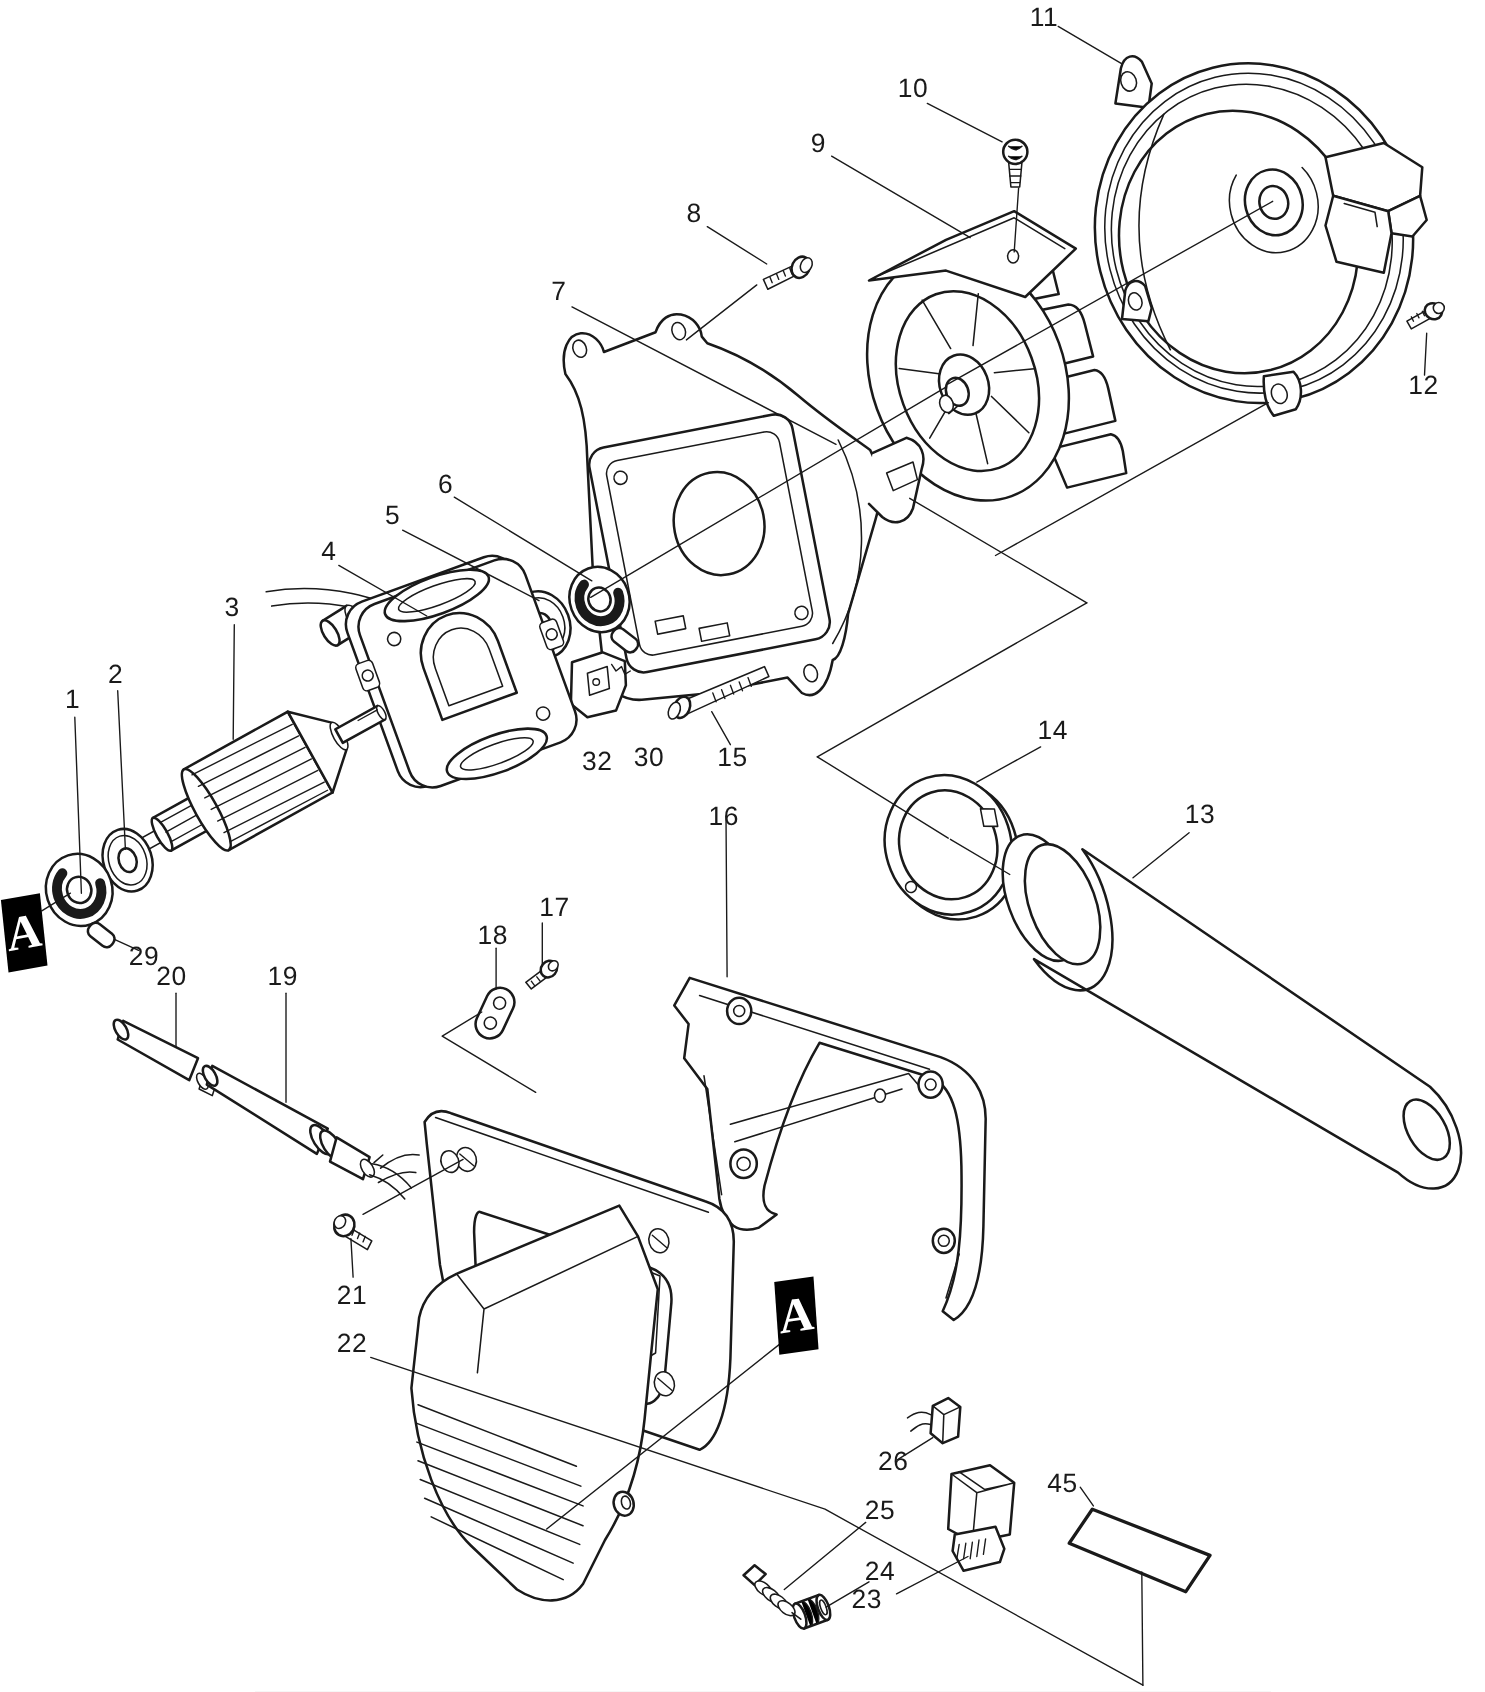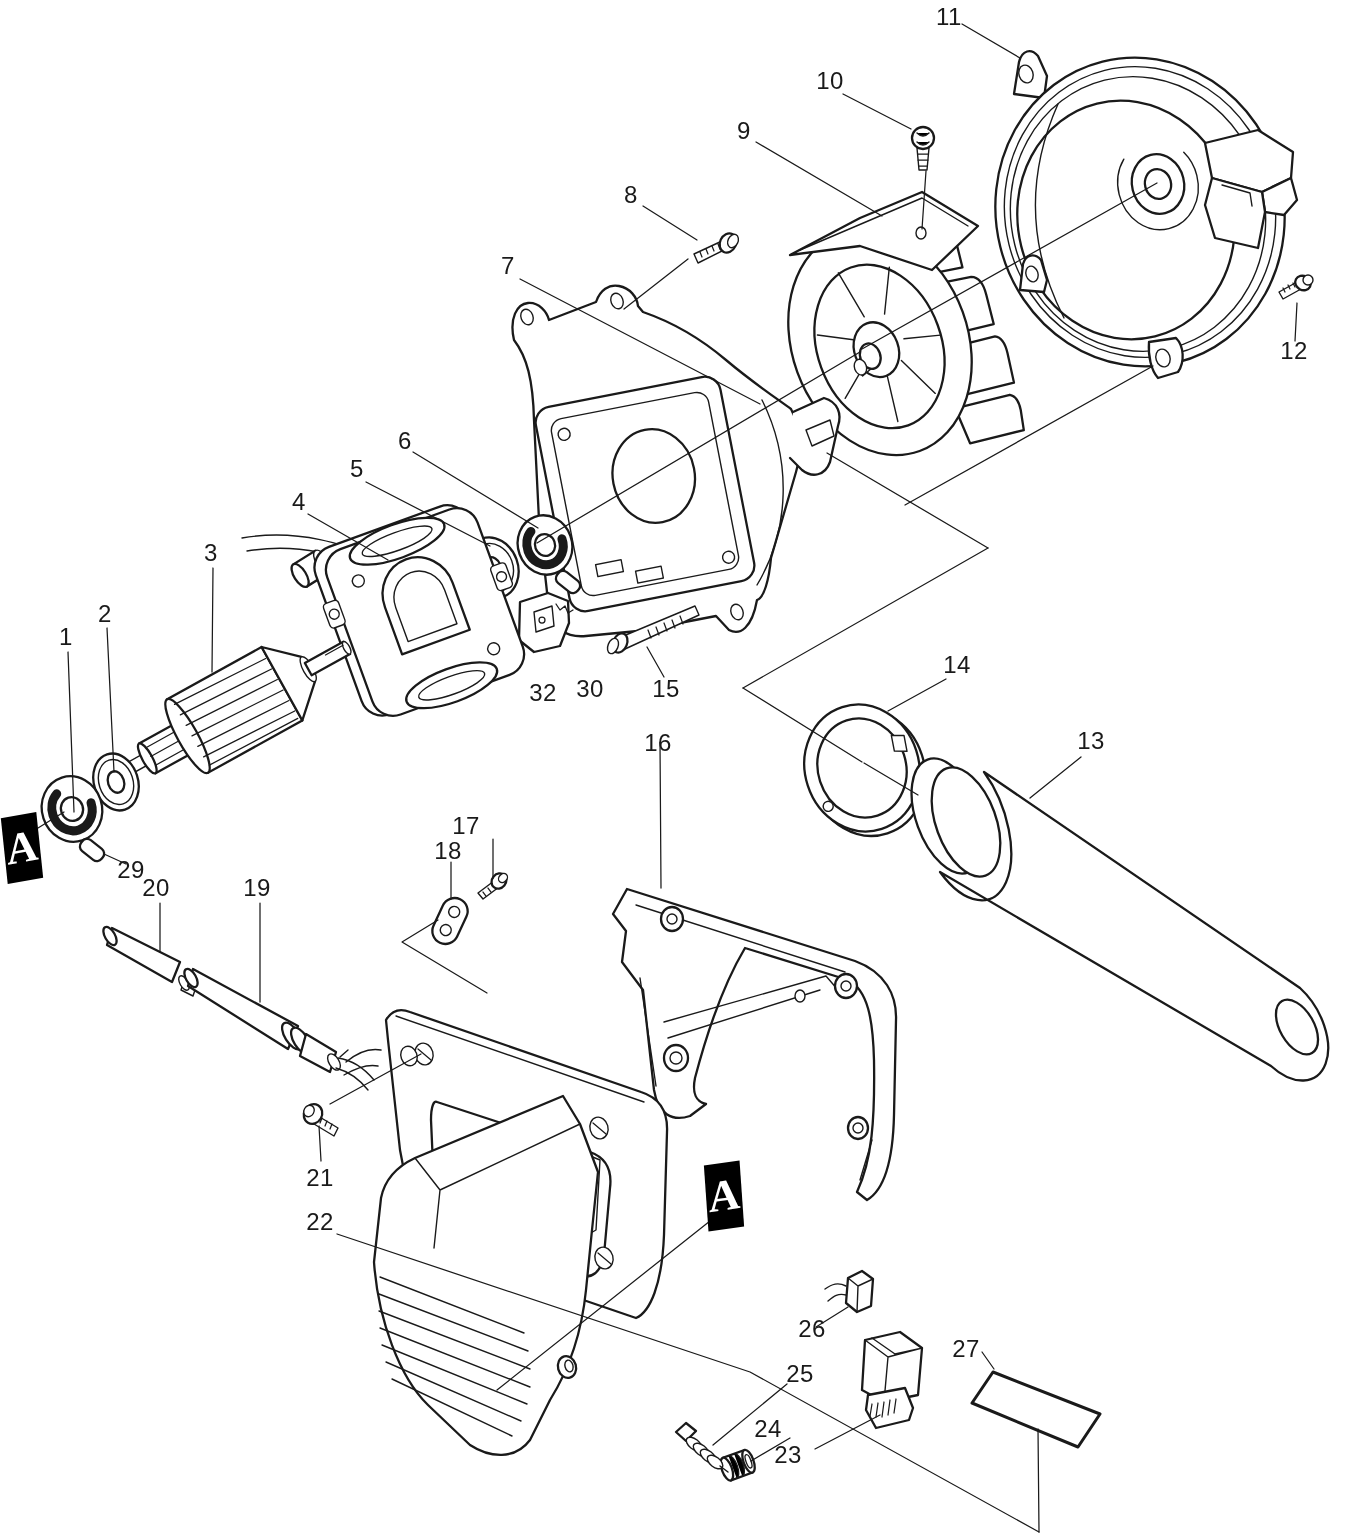--- a/index.html
+++ b/index.html
@@ -405,31 +405,31 @@
     <span class="part-label" style="left: 508px; top: 266px;">7</span>
     <span class="part-label" style="left: 631px; top: 195px;">8</span>
     <span class="part-label" style="left: 744px; top: 131px;">9</span>
     <span class="part-label" style="left: 830px; top: 81px;">10</span>
     <span class="part-label" style="left: 949px; top: 17px;">11</span>
     <span class="part-label" style="left: 1294px; top: 351px;">12</span>
     <span class="part-label" style="left: 1091px; top: 741px;">13</span>
     <span class="part-label" style="left: 957px; top: 665px;">14</span>
     <span class="part-label" style="left: 666px; top: 689px;">15</span>
     <span class="part-label" style="left: 658px; top: 727px; margin-top: 16px;">16</span>
-    <span class="part-label" style="left: 466px; top: 826px;">17</span>
+    <span class="part-label" style="left: 504px; top: 826px;">17</span>
     <span class="part-label" style="left: 448px; top: 851px;">18</span>
     <span class="part-label" style="left: 257px; top: 888px;">19</span>
     <span class="part-label" style="left: 156px; top: 888px;">20</span>
     <span class="part-label" style="left: 320px; top: 1178px;">21</span>
     <span class="part-label" style="left: 320px; top: 1222px;">22</span>
     <span class="part-label" style="left: 788px; top: 1455px;">23</span>
-    <span class="part-label" style="left: 768px; top: 1429px; text-align: right;">24</span>
+    <span class="part-label" style="left: 800px; top: 1429px; text-align: right;">24</span>
     <span class="part-label" style="left: 800px; top: 1374px;">25</span>
     <span class="part-label" style="left: 800px; top: 1329px; margin-left: 12px;">26</span>
-    <span class="part-label" style="left: 966px; top: 1349px;">27</span>
+    <span class="part-label" style="left: 966px; top: 1349px;">45</span>
     <span class="part-label" style="left: 131px; top: 870px;">29</span>
     <span class="part-label" style="left: 590px; top: 689px;">30</span>
     <span class="part-label" style="left: 543px; top: 693px;">32</span>
     <div class="section-marker" style="left: 22px; top: 848px; transform: translate(-50%, -50%) rotate(-10deg) skewX(-4deg);">
       <span>A</span>
     </div>
     <div class="section-marker" style="left: 724px; top: 1196px; transform: translate(-50%, -50%) rotate(-8deg) skewX(-4deg);">
       <span>A</span>
     </div>
   </div>

